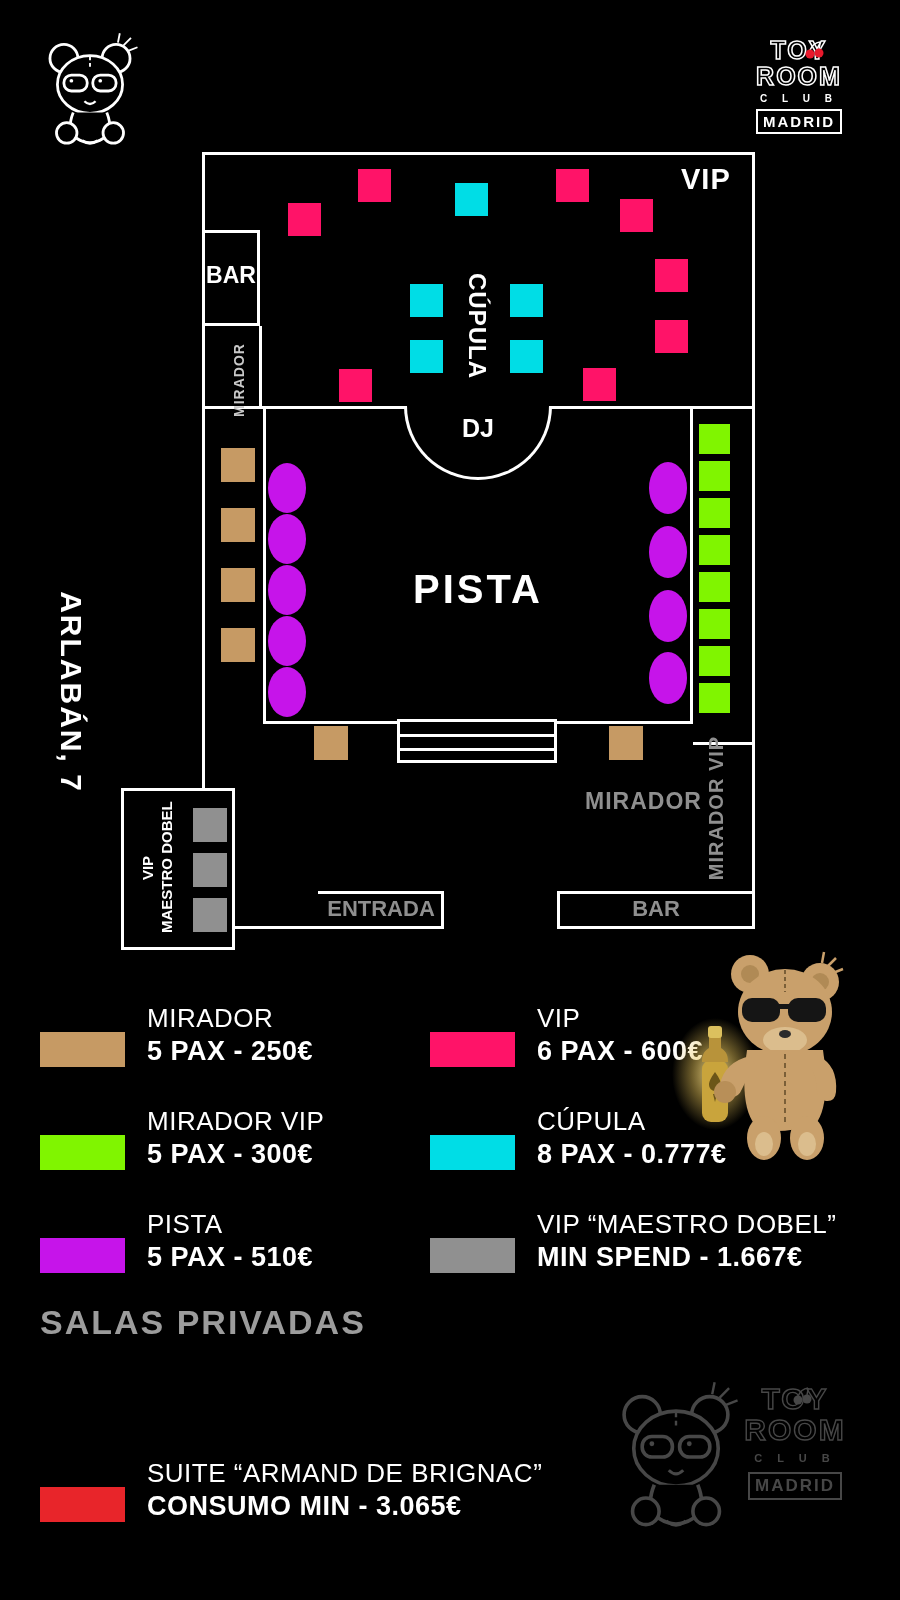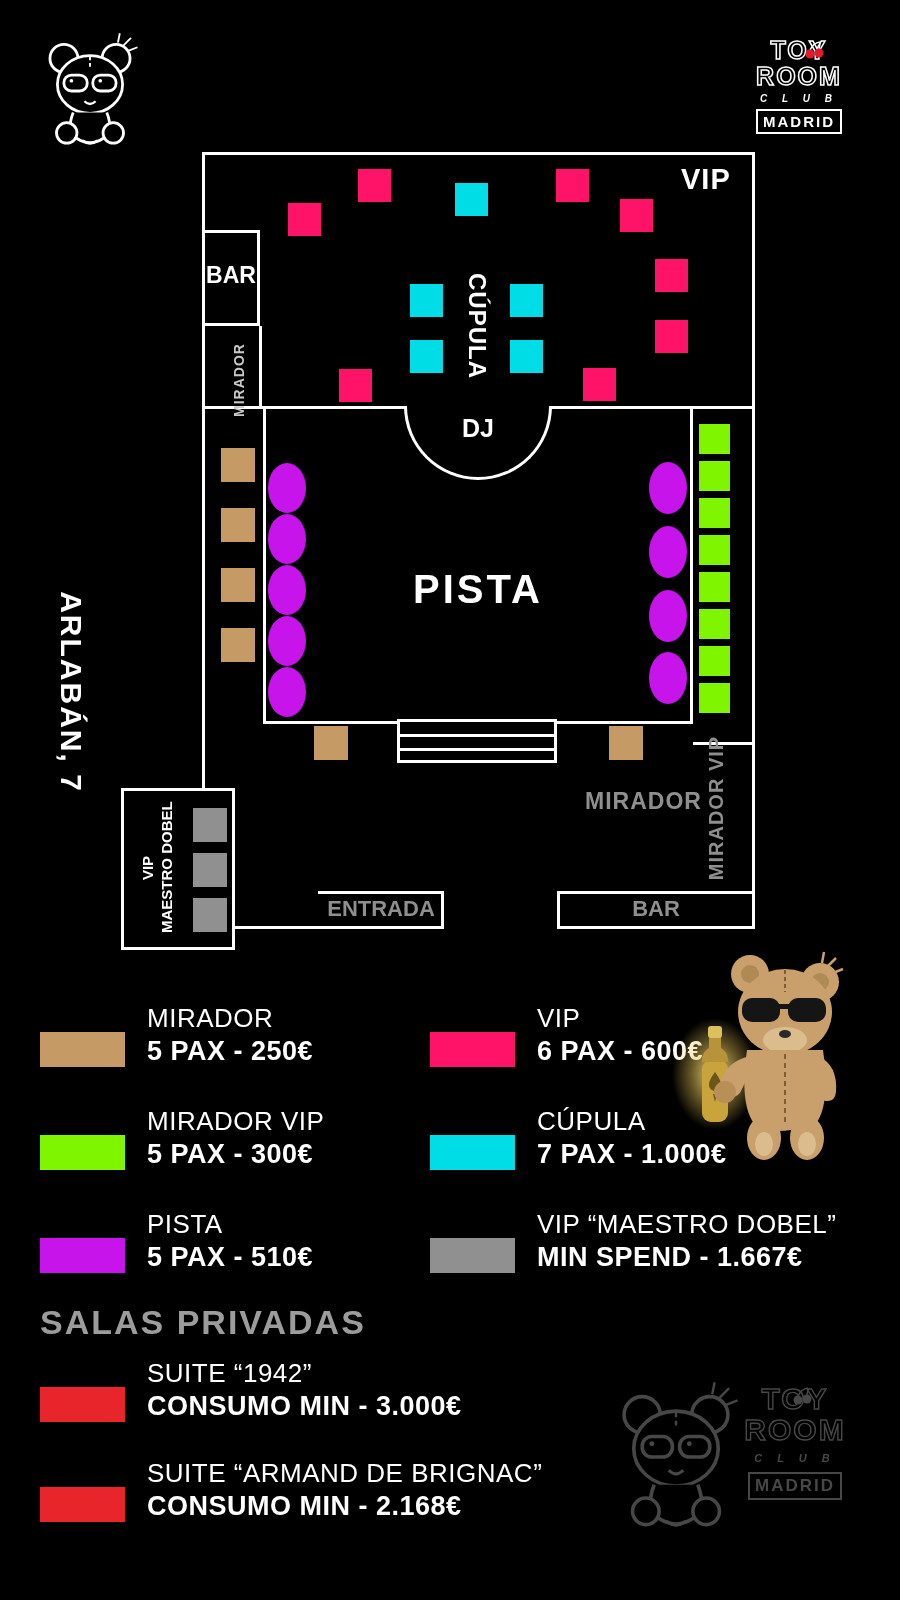--- a/index.html
+++ b/index.html
@@ -12,21 +12,21 @@
          font-size:50px;font-weight:800;color:#ee2d69;letter-spacing:2px;}
   #bear-top{position:absolute;left:36px;top:32px;width:108px;height:118px;color:#fff;}
   #bear-bottom{position:absolute;left:606px;top:1378px;width:140px;height:158px;color:#474747;}
 
   .trlogo{position:absolute;text-align:center;}
   .trlogo--white{left:756px;top:38px;width:86px;}
   .trlogo--gray{left:744px;top:1384px;width:102px;}
   .tr-word{font-weight:800;letter-spacing:2px;line-height:1.02;color:#fff;}
   .trlogo--white .tr-word{font-size:25px;}
   .trlogo--gray .tr-word{font-size:30px;color:#474747;}
-  .tr-club{font-size:10px;letter-spacing:6px;color:#fff;margin:4px 0 5px;font-weight:bold;font-style:italic;}
+  .tr-club{font-size:10px;letter-spacing:6px;color:#fff;margin:4px 0 5px;font-weight:bold;}
   .trlogo--gray .tr-club{color:#474747;font-size:11px;margin:7px 0 8px;}
   .tr-madrid{display:inline-block;border:2px solid #fff;color:#fff;font-weight:bold;
              font-size:15px;letter-spacing:2px;padding:2px 5px;}
   .trlogo--gray .tr-madrid{border-color:#474747;color:#474747;font-size:17px;}
   .tr-cherry{position:absolute;top:2px;left:48px;}
   @supports (-webkit-text-stroke: 1px #fff){
     .trlogo--white .tr-word{color:transparent;-webkit-text-stroke:1.5px #fff;}
     .trlogo--gray .tr-word{color:transparent;-webkit-text-stroke:1.4px #474747;}
   }
 
@@ -226,21 +226,21 @@
     <div class="swatch" style="background: rgb(128, 245, 0);"></div>
     <div class="ltext">
       <div class="lname">MIRADOR VIP</div>
       <div class="lvalue">5 PAX - 300€</div>
     </div>
   </div>
   <div class="legend-item" id="lg3">
     <div class="swatch" style="background: rgb(0, 221, 230);"></div>
     <div class="ltext">
       <div class="lname">CÚPULA</div>
-      <div class="lvalue">7 PAX - 1.000€</div>
+      <div class="lvalue">8 PAX - 0.777€</div>
     </div>
   </div>
   <div class="legend-item" id="lg4">
     <div class="swatch" style="background: rgb(198, 20, 234);"></div>
     <div class="ltext">
       <div class="lname">PISTA</div>
       <div class="lvalue">5 PAX - 510€</div>
     </div>
   </div>
   <div class="legend-item" id="lg5">
@@ -288,32 +288,25 @@
       <path d="M146 114 q20 9 18 36 q-1 10 -10 9 q-9 -1 -9 -11 q0 -14 -8 -25 z" fill="#c9a06b"></path>
       <ellipse cx="92" cy="196" rx="17" ry="22" fill="#c9a06b"></ellipse>
       <ellipse cx="135" cy="196" rx="17" ry="22" fill="#c9a06b"></ellipse>
       <ellipse cx="92" cy="202" rx="9" ry="12" fill="#dbbd8d"></ellipse>
       <ellipse cx="135" cy="202" rx="9" ry="12" fill="#dbbd8d"></ellipse>
     </g>
   </svg>
 
   <div id="salas-title">SALAS PRIVADAS</div>
 
-  <div class="legend-item" id="sp0">
-    <div class="swatch" style="background: rgb(232, 37, 42);"></div>
-    <div class="ltext">
-      <div class="lname">SUITE “1942”</div>
-      <div class="lvalue">CONSUMO MIN - 3.000€</div>
-    </div>
-  </div>
   <div class="legend-item" id="sp1">
     <div class="swatch" style="background: rgb(232, 37, 42);"></div>
     <div class="ltext">
       <div class="lname">SUITE “ARMAND DE BRIGNAC”</div>
-      <div class="lvalue">CONSUMO MIN - 2.168€</div>
+      <div class="lvalue">CONSUMO MIN - 3.065€</div>
     </div>
   </div>
 
   <svg id="bear-bottom" viewBox="0 0 116 122">
     <use href="#bearlogo"></use>
   </svg>
   <div class="trlogo trlogo--gray">
     <span class="tr-cherry">
       <svg width="22" height="22" viewBox="0 0 22 22">
         <path d="M6 10 Q9 3 16 2 M15 9 Q16 5 16 2" stroke="#474747" fill="none" stroke-width="1.5"></path>

